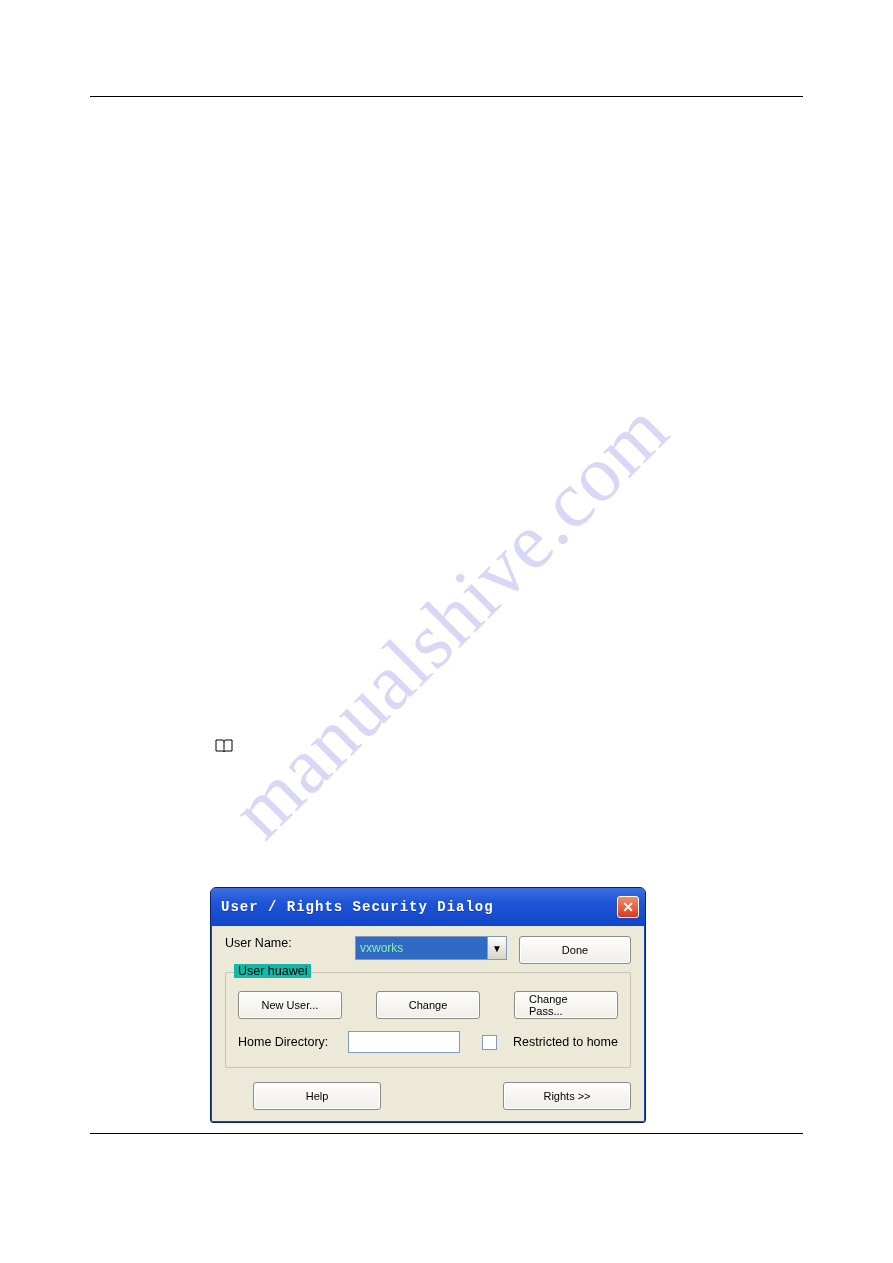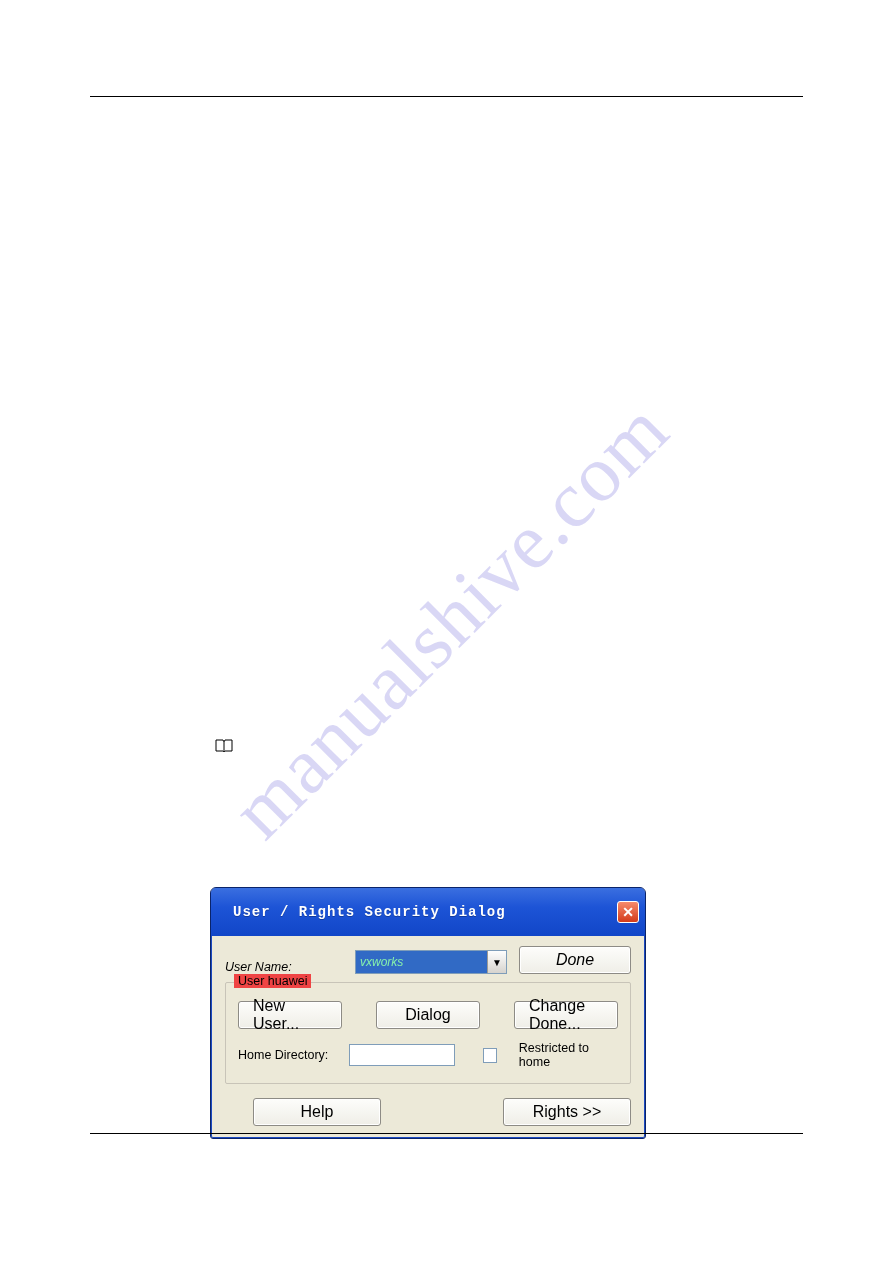--- a/index.html
+++ b/index.html
@@ -58,27 +58,27 @@
     position: absolute;
     top: 887px;
     left: 210px;
     width: 434px;
     background: #ece9d8;
     border: 1px solid #0a246a;
     border-radius: 6px 6px 3px 3px;
     box-shadow: 0 0 0 1px #1b49c1 inset;
   }
   .titlebar {
-    height: 48px;
+    height: 38px;
     background: linear-gradient(to bottom, #3a6fe0 0%, #1d54d6 40%, #1146c8 100%);
     border-radius: 5px 5px 0 0;
     display: flex;
     align-items: center;
     justify-content: space-between;
-    padding: 0 6px 0 22px;
+    padding: 0 6px 0 10px;
   }
   .titlebar-title {
     color: #ffffff;
     font-family: "Courier New", monospace;
     font-weight: bold;
     font-size: 14px;
     letter-spacing: 1px;
     text-shadow: 0 1px 0 rgba(0,0,0,.25);
   }
   .close-btn {
@@ -97,24 +97,23 @@
     cursor: default;
   }
   .dialog-body {
     padding: 10px 14px 12px 14px;
     position: relative;
     font-size: 12.5px;
     color: #000;
   }
   .row-username {
     display: flex;
-    align-items: flex-end;
+    align-items: flex-start;
     gap: 10px;
     margin-bottom: 8px;
-    font-style: italic;
   }
   .row-username .lbl {
     width: 120px;
   }
   .combo {
     display: flex;
     align-items: stretch;
     width: 150px;
     border: 1px solid #7f9db9;
     background: #fff;
@@ -139,56 +138,56 @@
     font-size: 10px;
     color: #000;
   }
   .btn {
     height: 26px;
     background: linear-gradient(to bottom, #fdfdfb, #efeee7);
     border: 1px solid #8d8b85;
     border-radius: 3px;
     box-shadow: inset 0 0 0 1px #fff;
     padding: 0 14px;
-    font-size: 16px;
+    font-size: 11px;
     display: inline-flex;
     align-items: center;
     justify-content: center;
     cursor: default;
   }
   .btn-done {
     width: 82px;
     margin-left: auto;
   }
   .groupbox {
     border: 1px solid #c8c4b8;
     border-radius: 2px;
     margin-top: 4px;
     padding: 18px 12px 14px 12px;
     position: relative;
   }
   .groupbox-legend {
     position: absolute;
     top: -9px;
     left: 8px;
-    background: #ef4444;
+    background: #14b8a6;
     padding: 0 4px;
     font-size: 12.5px;
   }
   .btn-row {
     display: flex;
     gap: 34px;
     justify-content: space-between;
     margin-bottom: 12px;
   }
   .btn-row .btn { width: 112px; }
   .home-row {
     display: flex;
     align-items: center;
-    gap: 16px;
+    gap: 10px;
   }
   .home-row .lbl2 { width: 100px; }
   .home-input {
     width: 110px;
     height: 20px;
     border: 1px solid #7f9db9;
     background: #fff;
   }
   .checkbox {
     width: 13px;
@@ -243,24 +242,24 @@
       </div>
 
       <div class="groupbox">
         <span class="groupbox-legend">User huawei</span>
 
         <div class="btn-row">
           <div class="btn">
             <span>New User...</span>
           </div>
           <div class="btn">
-            <span>Dialog</span>
+            <span>Change</span>
           </div>
           <div class="btn">
-            <span>Change Done...</span>
+            <span>Change Pass...</span>
           </div>
         </div>
 
         <div class="home-row">
           <span class="lbl2">Home Directory:</span>
           <div class="home-input" title=""></div>
           <div class="checkbox"></div>
           <span>Restricted to home</span>
         </div>
       </div>

